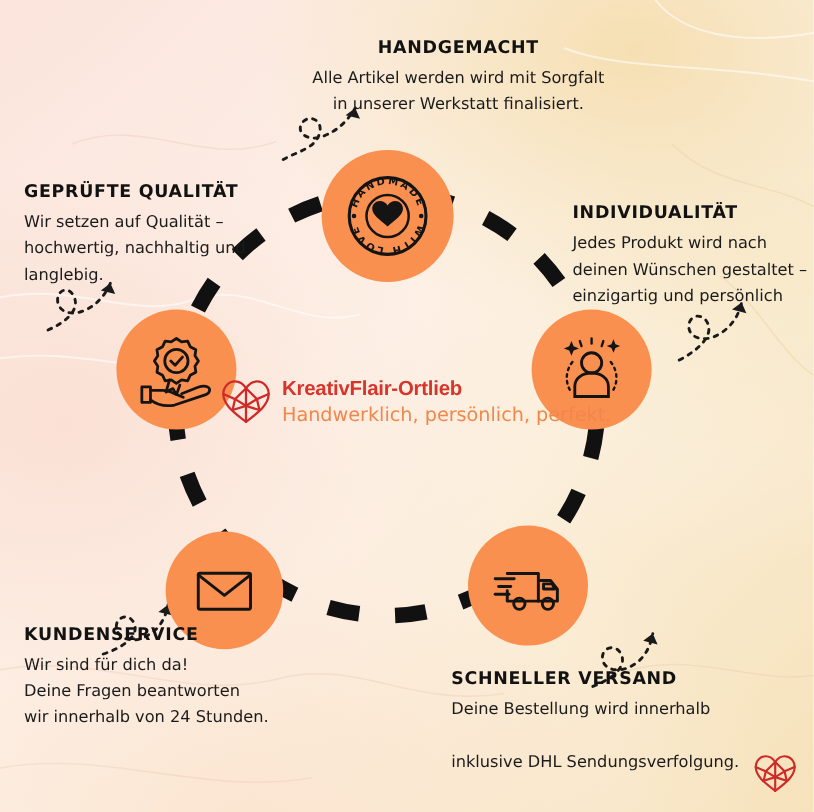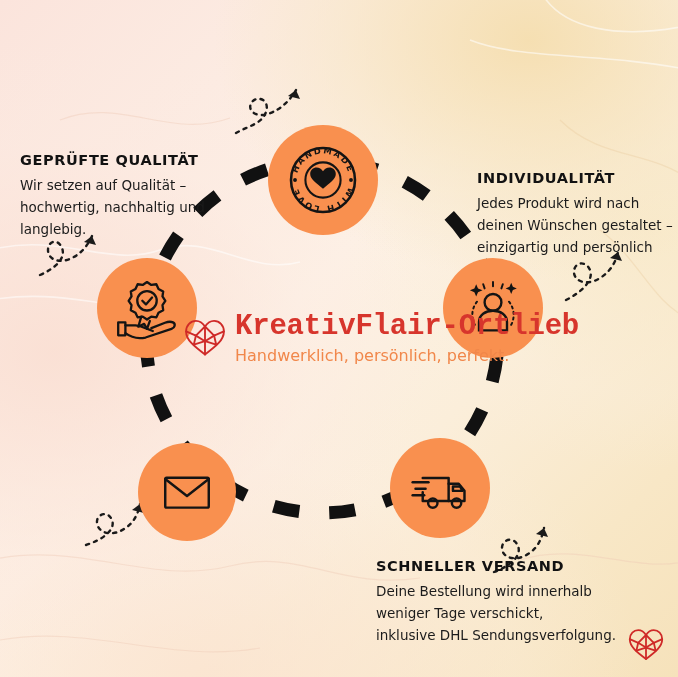--- a/index.html
+++ b/index.html
@@ -58,22 +58,22 @@
   
   .brand{
     position:absolute;
     left:184px;top:312px;
     width:276px;
     display:flex;align-items:center;gap:9px;
   }
   .brand .bheart{flex:0 0 auto;margin-top:2px;}
   .brand .btxt{display:flex;flex-direction:column;align-items:flex-start;}
   .brand-name{
-    font-family:Liberation Mono, monospace;
-    font-size:29px;font-weight:bold;
+    font-family:Liberation Sans, sans-serif;
+    font-size:17px;font-weight:bold;
     color:#d7352c;letter-spacing:-0.2px;line-height:1.06;
     white-space:nowrap;
   }
   .brand-tag{
     font-family:"DejaVu Sans", sans-serif;
     font-size:16px;color:#f1874a;font-weight:500;
     margin-top:3px;white-space:nowrap;
   }
   .corner-logo{position:absolute;right:14px;bottom:12px;}
   .doodles{position:absolute;inset:0;pointer-events:none;}
@@ -203,45 +203,60 @@
         <path d="M42,62 L38,76 L46,72 L50,79 L54,68"></path>
       </g>
       <g fill="none" stroke="#141414" stroke-width="3.2" stroke-linejoin="round" stroke-linecap="round">
         <path d="M10,70 L10,88 L20,88 L20,70 Z"></path>
         <path d="M20,74 L34,74 C40,74 44,76 48,78 L58,82"></path>
         <path d="M20,85 C28,91 38,93 48,91 L84,79 C89,77 90,72 86,70 C83,68.5 79,69 75,70.5 L56,78"></path>
       </g>
     </svg>
   </div>
 
+  <div class="blk center" style="left:232px;top:32px;width:300px;">
+    <h3>HANDGEMACHT</h3>
+    <p>
+      <span>Alle Artikel werden  wird mit Sorgfalt</span><br>
+      <span>in unserer Werkstatt finalisiert.</span>
+    </p>
+  </div>
 
   <div class="blk" style="left:477px;top:170px;width:200px;">
     <h3>INDIVIDUALITÄT</h3>
     <p>
       <span>Jedes Produkt wird nach</span><br>
       <span>deinen Wünschen gestaltet –</span><br>
       <span>einzigartig und persönlich</span>
     </p>
   </div>
 
   <div class="blk" style="left:20px;top:152px;width:215px;">
     <h3>GEPRÜFTE QUALITÄT</h3>
     <p>
       <span>Wir setzen auf Qualität –</span><br>
       <span>hochwertig, nachhaltig und</span><br>
       <span>langlebig.</span>
     </p>
   </div>
 
+  <div class="blk" style="left:20px;top:521px;width:230px;">
+    <h3>KUNDENSERVICE</h3>
+    <p>
+      <span>Wir sind für dich da!</span><br>
+      <span>Deine Fragen beantworten</span><br>
+      <span>wir innerhalb von 24 Stunden.</span>
+    </p>
+  </div>
 
   <div class="blk" style="left:376px;top:558px;width:280px;">
     <h3>SCHNELLER VERSAND</h3>
     <p>
       <span>Deine Bestellung wird innerhalb</span><br>
-      <span>weniger Tage verschickt,</span><br>
+      <br>
       <span> inklusive DHL Sendungsverfolgung.</span>
     </p>
   </div>
 
   <div class="brand">
     <span class="bheart">
       <svg width="42" height="40" viewBox="0 0 60 56">
         <g fill="none" stroke="#cf2a28" stroke-width="2.7" stroke-linejoin="round" stroke-linecap="round">
           <path d="M30,53 C14,41 3,32 3,20 C3,11 9.5,5 17,5 C22.5,5 27,8.5 30,13 C33,8.5 37.5,5 43,5 C50.5,5 57,11 57,20 C57,32 46,41 30,53 Z"></path>
           <path d="M3,20 L17,26 L30,13 L43,26 L57,20"></path>

